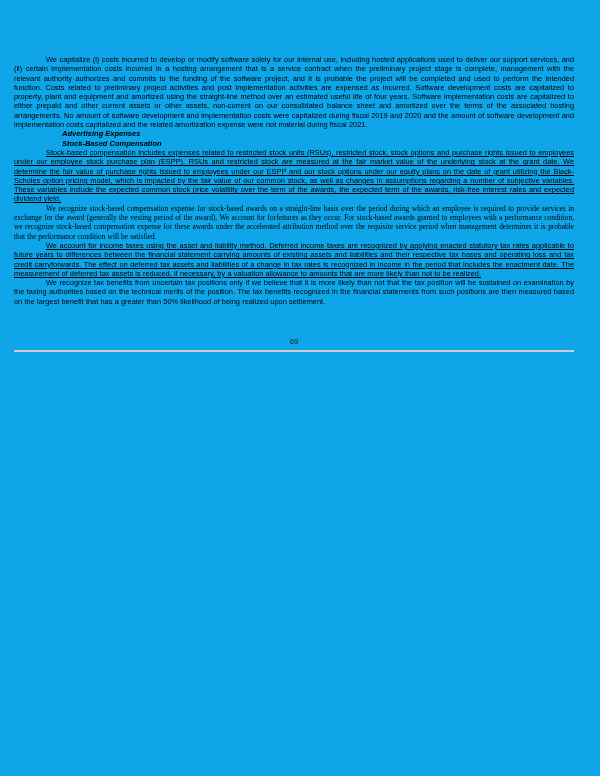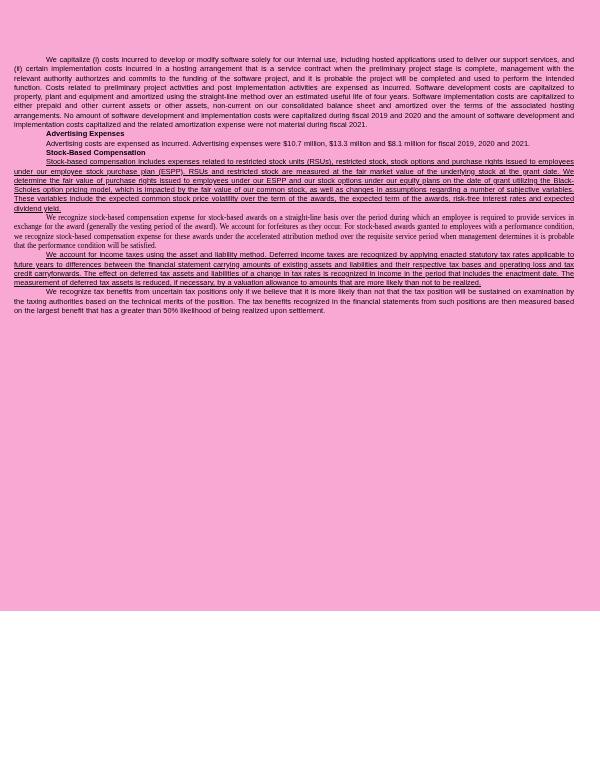--- a/index.html
+++ b/index.html
@@ -11,37 +11,38 @@
     width: 600px;
     height: 776px;
     overflow: hidden;
     font-family: "Liberation Sans", sans-serif;
     color: #000000;
     -webkit-font-smoothing: antialiased;
   }
   .page {
     box-sizing: border-box;
     width: 600px;
-    height: 611px;
+    height: 776px;
     padding: 55px 26px 0 14px;
-    background: #f9a8d4;
+    background: #0ea5e9;
   }
   p.body-para {
     margin: 0;
     font-size: 7.4px;
     line-height: 9.3px;
     text-align: justify;
     text-indent: 32px;
     word-spacing: 0.2px;
   }
   h3.section-heading {
-    margin: 0 0 0 32px;
+    margin: 0 0 0 48px;
     font-size: 7.5px;
     line-height: 9.3px;
     font-weight: bold;
+    font-style: italic;
   }
   .mt-7  { margin-top: 7px; }
   .mt-5  { margin-top: 5px; text-decoration: underline; }
   .mt-14 { margin-top: 14px; }
   .mt-16 { margin-top: 16px; font-family: Liberation Serif, serif; }
   .mt-17 { margin-top: 17px; }
   .mt-18 { margin-top: 18px; }
   .page-footer {
     margin-top: 31px;
   }
@@ -60,27 +61,30 @@
 </style>
 </head>
 <body>
 
 <div class="page">
 
   <p class="body-para">We capitalize (i) costs incurred to develop or modify software solely for our internal use, including hosted applications used to deliver our support services, and (ii) certain implementation costs incurred in a hosting arrangement that is a service contract when the preliminary project stage is complete, management with the relevant authority authorizes and commits to the funding of the software project, and it is probable the project will be completed and used to perform the intended function. Costs related to preliminary project activities and post implementation activities are expensed as incurred. Software development costs are capitalized to property, plant and equipment and amortized using the straight-line method over an estimated useful life of four years. Software implementation costs are capitalized to either prepaid and other current assets or other assets, non-current on our consolidated balance sheet and amortized over the terms of the associated hosting arrangements. No amount of software development and implementation costs were capitalized during fiscal 2019 and 2020 and the amount of software development and implementation costs capitalized and the related amortization expense were not material during fiscal 2021.</p>
 
   <h3 class="section-heading mt-7">Advertising Expenses</h3>
 
-  <p class="body-para mt-7">Advertising costs are expensed as incurred. Advertising expenses were $10.7 million, $13.3 million and $8.1 million for fiscal 2019, 2020 and 2021.</p>
 
   <h3 class="section-heading mt-18">Stock-Based Compensation</h3>
 
   <p class="body-para mt-5">Stock-based compensation includes expenses related to restricted stock units (RSUs), restricted stock, stock options and purchase rights issued to employees under our employee stock purchase plan (ESPP). RSUs and restricted stock are measured at the fair market value of the underlying stock at the grant date. We determine the fair value of purchase rights issued to employees under our ESPP and our stock options under our equity plans on the date of grant utilizing the Black-Scholes option pricing model, which is impacted by the fair value of our common stock, as well as changes in assumptions regarding a number of subjective variables. These variables include the expected common stock price volatility over the term of the awards, the expected term of the awards, risk-free interest rates and expected dividend yield.</p>
 
   <p class="body-para mt-16">We recognize stock-based compensation expense for stock-based awards on a straight-line basis over the period during which an employee is required to provide services in exchange for the award (generally the vesting period of the award). We account for forfeitures as they occur. For stock-based awards granted to employees with a performance condition, we recognize stock-based compensation expense for these awards under the accelerated attribution method over the requisite service period when management determines it is probable that the performance condition will be satisfied.</p>
 
 
   <p class="body-para mt-5">We account for income taxes using the asset and liability method. Deferred income taxes are recognized by applying enacted statutory tax rates applicable to future years to differences between the financial statement carrying amounts of existing assets and liabilities and their respective tax bases and operating loss and tax credit carryforwards. The effect on deferred tax assets and liabilities of a change in tax rates is recognized in income in the period that includes the enactment date. The measurement of deferred tax assets is reduced, if necessary, by a valuation allowance to amounts that are more likely than not to be realized.</p>
 
   <p class="body-para mt-14">We recognize tax benefits from uncertain tax positions only if we believe that it is more likely than not that the tax position will be sustained on examination by the taxing authorities based on the technical merits of the position. The tax benefits recognized in the financial statements from such positions are then measured based on the largest benefit that has a greater than 50% likelihood of being realized upon settlement.</p>
 
+  <div class="page-footer">
+    <div class="page-number">69</div>
+    <div class="page-divider"></div>
+  </div>
 
 </div>
 
 </body></html>

